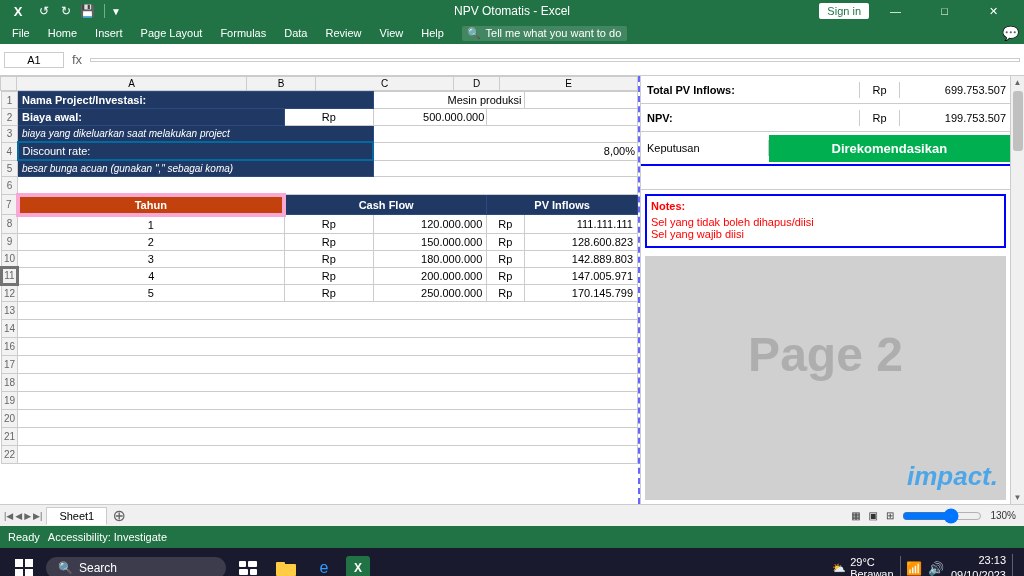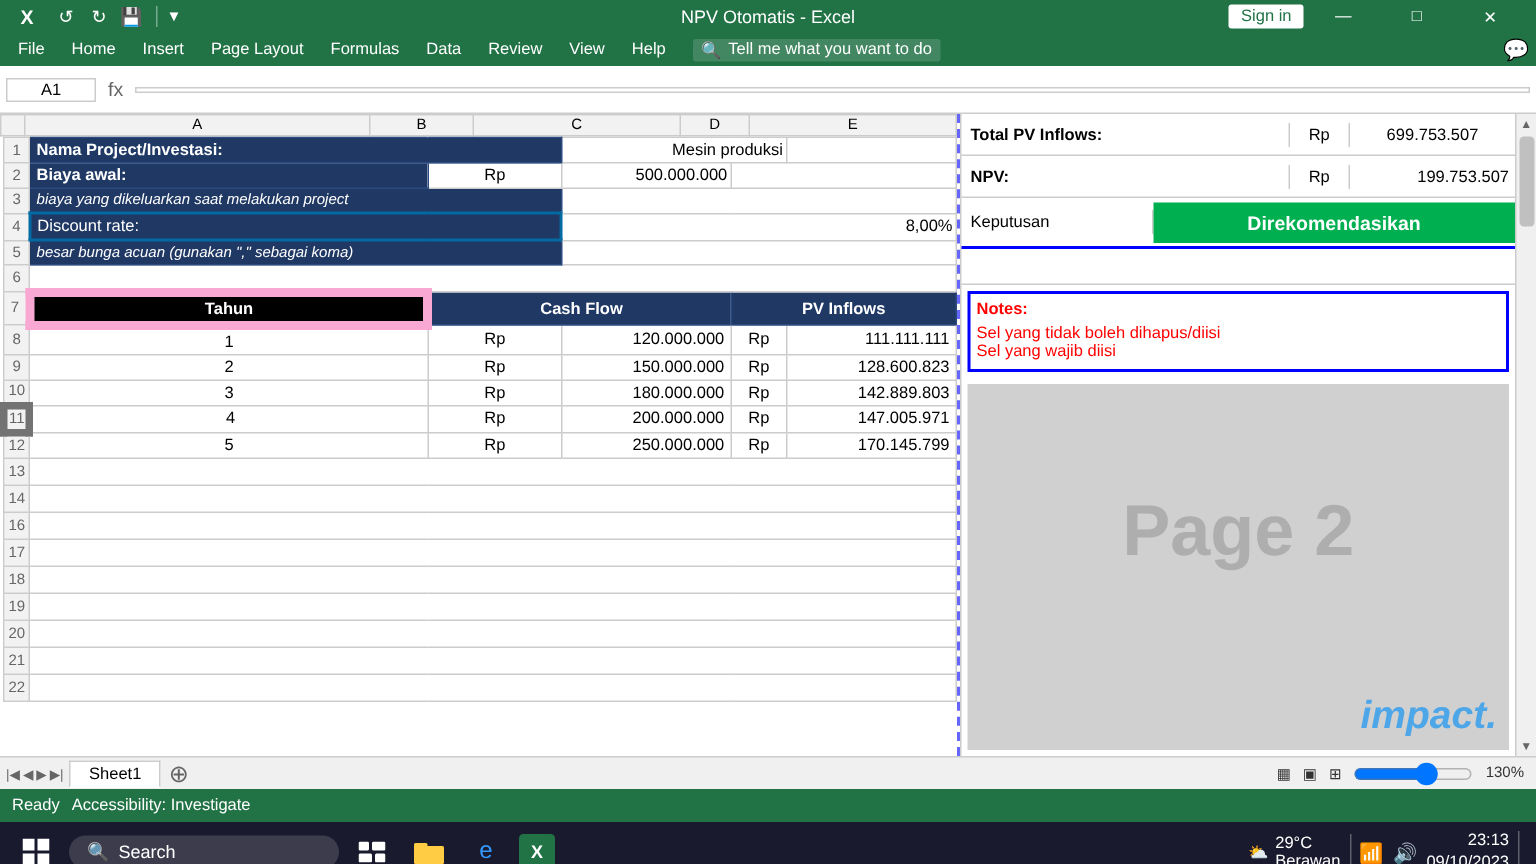--- a/index.html
+++ b/index.html
@@ -176,21 +176,21 @@
           <td colspan="3" style="background:white;border:1px solid #ccc;"></td>
         </tr>
 
         <tr>
           <td style="width:14px;background:#f2f2f2;border:1px solid #ccc;text-align:center;font-size:10px;color:#666;padding:1px;">6</td>
           <td colspan="5" style="background:white;border:1px solid #ccc;height:18px;"></td>
         </tr>
 
         <tr>
           <td style="width:14px;background:#f2f2f2;border:1px solid #ccc;text-align:center;font-size:10px;color:#666;padding:1px;">7</td>
-          <td style="background:#000000;color:white;border:6px solid #f9a8d4;padding:2px 4px;text-align:center;font-weight:bold;">Tahun</td>
+          <td style="background:#c2410c;color:white;border:4px solid #f9a8d4;padding:2px 4px;text-align:center;font-weight:bold;">Tahun</td>
           <td colspan="2" style="background:#1F3864;color:white;border:1px solid #2a4a80;padding:2px 4px;text-align:center;font-weight:bold;">Cash Flow</td>
           <td colspan="2" style="background:#1F3864;color:white;border:1px solid #2a4a80;padding:2px 4px;text-align:center;font-weight:bold;">PV Inflows</td>
         </tr>
 
         <tr>
           <td style="width:14px;background:#f2f2f2;border:1px solid #ccc;text-align:center;font-size:10px;color:#666;padding:1px;">8</td>
           <td style="border:1px solid #ccc;padding:2px 4px;text-align:center;">1</td>
           <td style="border:1px solid #ccc;padding:2px 4px;text-align:center;">Rp</td>
           <td style="border:1px solid #ccc;padding:2px 4px;text-align:right;">120.000.000</td>
           <td style="border:1px solid #ccc;padding:2px 4px;text-align:center;">Rp</td>
@@ -206,21 +206,21 @@
         </tr>
         <tr>
           <td style="width:14px;background:#f2f2f2;border:1px solid #ccc;text-align:center;font-size:10px;color:#666;padding:1px;">10</td>
           <td style="border:1px solid #ccc;padding:2px 4px;text-align:center;">3</td>
           <td style="border:1px solid #ccc;padding:2px 4px;text-align:center;">Rp</td>
           <td style="border:1px solid #ccc;padding:2px 4px;text-align:right;">180.000.000</td>
           <td style="border:1px solid #ccc;padding:2px 4px;text-align:center;">Rp</td>
           <td style="border:1px solid #ccc;padding:2px 4px;text-align:right;">142.889.803</td>
         </tr>
         <tr>
-          <td style="width:14px;background:#f2f2f2;border:5px solid #737373;text-align:center;font-size:10px;color:#666;padding:1px;">11</td>
+          <td style="width:14px;background:#f2f2f2;border:3px solid #737373;text-align:center;font-size:10px;color:#666;padding:1px;">11</td>
           <td style="border:1px solid #ccc;padding:2px 4px;text-align:center;">4</td>
           <td style="border:1px solid #ccc;padding:2px 4px;text-align:center;">Rp</td>
           <td style="border:1px solid #ccc;padding:2px 4px;text-align:right;">200.000.000</td>
           <td style="border:1px solid #ccc;padding:2px 4px;text-align:center;">Rp</td>
           <td style="border:1px solid #ccc;padding:2px 4px;text-align:right;">147.005.971</td>
         </tr>
         <tr>
           <td style="width:16px;background:#f2f2f2;border:1px solid #ccc;text-align:center;font-size:10px;color:#666;padding:1px;">12</td>
           <td style="border:1px solid #ccc;padding:2px 4px;text-align:center;">5</td>
           <td style="border:1px solid #ccc;padding:2px 4px;text-align:center;">Rp</td>
@@ -270,21 +270,21 @@
     </div>
   </div>
 
   <div style="width:2px;border-left:2px dashed #6666ff;height:100%;"></div>
 
   <div style="width:370px;flex-shrink:0;background:white;border-left:1px solid #ccc;display:flex;flex-direction:column;">
 
     <div style="display:flex;align-items:center;border-bottom:1px solid #ccc;height:28px;">
       <div style="flex:1;padding:2px 6px;font-weight:bold;font-size:11px;border-right:1px solid #ccc;">Total PV Inflows:</div>
       <div style="width:40px;padding:2px 4px;text-align:center;border-right:1px solid #ccc;">Rp</div>
-      <div style="width:110px;padding:2px 4px;text-align:center;">699.753.507</div>
+      <div style="width:110px;padding:2px 4px;text-align:right;">699.753.507</div>
     </div>
 
     <div style="display:flex;align-items:center;border-bottom:1px solid #ccc;height:28px;">
       <div style="flex:1;padding:2px 6px;font-weight:bold;font-size:11px;border-right:1px solid #ccc;">NPV:</div>
       <div style="width:40px;padding:2px 4px;text-align:center;border-right:1px solid #ccc;">Rp</div>
       <div style="width:110px;padding:2px 4px;text-align:right;">199.753.507</div>
     </div>
 
     <div style="display:flex;align-items:center;border-bottom:2px solid blue;height:34px;">
       <div style="flex:1;padding:2px 6px;font-size:11px;border-right:1px solid #ccc;">Keputusan</div>

